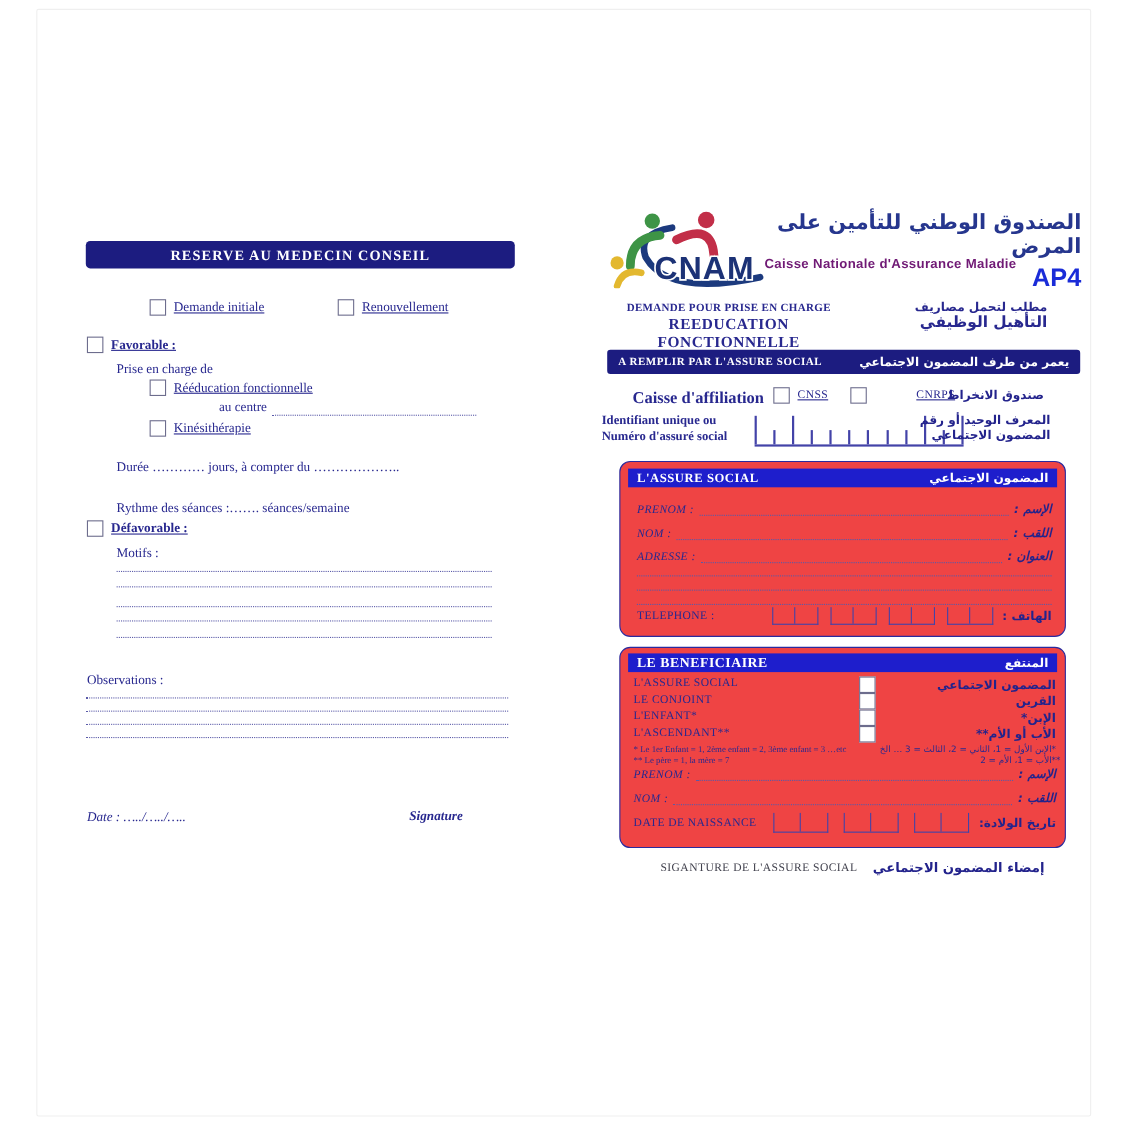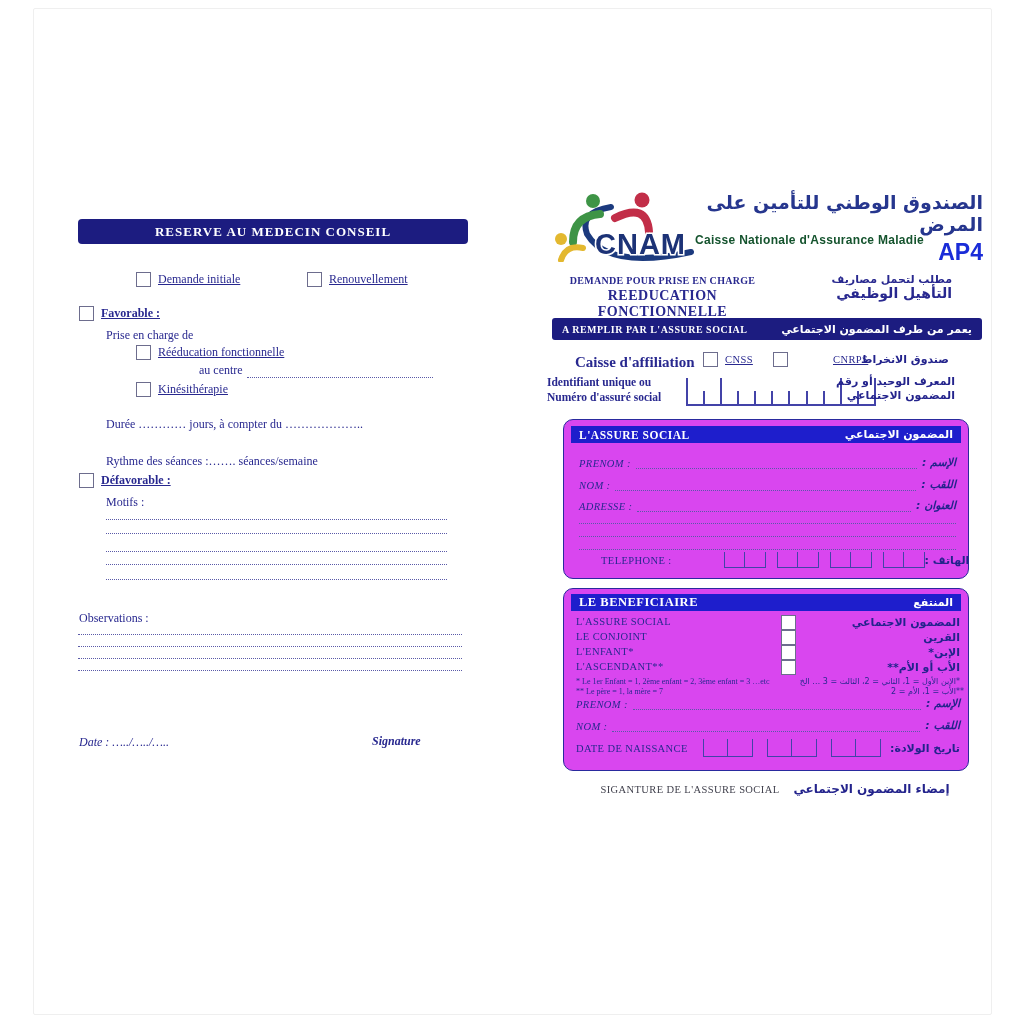--- a/index.html
+++ b/index.html
@@ -20,21 +20,21 @@
   .cbrow{display:flex;align-items:center;gap:7px;text-decoration:underline;}
   .dots{border-bottom:1.5px dotted #5a5aa8;height:11px;}
   .dotline{position:absolute;border-bottom:1.5px dotted #5a5aa8;height:1px;}
   .italic{font-style:italic;}
   
   .page-right{position:absolute;left:545px;top:185px;width:440px;height:625px;font-size:11px;}
   .r-bar{left:7px;top:133px;width:410px;height:22px;border-radius:3px;display:flex;
          justify-content:space-between;align-items:center;padding:0 10px;}
   .r-bar .fr{font-weight:bold;font-size:10px;letter-spacing:.5px;}
   .r-bar .ar{font-weight:bold;font-size:11px;}
-  .box{position:absolute;border:1.6px solid #2a2a9e;border-radius:10px;background:#d946ef;}
+  .box{position:absolute;border:1.6px solid #2a2a9e;border-radius:10px;background:#ef4444;}
   .boxbar{position:absolute;left:7px;right:7px;top:6px;height:17px;background:#1e1ecc;color:#fff;
           display:flex;justify-content:space-between;align-items:center;padding:0 8px;}
   .boxbar .fr{font-weight:bold;font-size:11.5px;letter-spacing:.5px;}
   .boxbar .ar{font-weight:bold;font-size:11px;}
   .fieldrow{position:absolute;display:flex;align-items:flex-end;gap:5px;font-style:italic;}
   .flabel{font-size:10.5px;letter-spacing:.4px;white-space:nowrap;}
   .arlabel{font-size:11px;font-weight:bold;color:#23238c;white-space:nowrap;}
   .comb{position:absolute;display:flex;justify-content:space-between;align-items:flex-end;
         border-bottom:2px solid #4343a8;}
   .comb i{display:block;width:2px;background:#4343a8;}
@@ -114,21 +114,21 @@
       <path d="M47,24 Q20,26 20,52" fill="none" stroke="#3e9446" stroke-width="8" stroke-linecap="round"></path>
       <circle cx="40" cy="11" r="7" fill="#3e9446"></circle>
       <path d="M62,28 Q94,12 96,42" fill="none" stroke="#c22e48" stroke-width="8" stroke-linecap="round"></path>
       <circle cx="89" cy="10" r="7.5" fill="#c22e48"></circle>
       <path d="M8,70 Q13,54 30,58" fill="none" stroke="#e3b82f" stroke-width="6" stroke-linecap="round"></path>
       <circle cx="8" cy="49" r="6" fill="#e3b82f"></circle>
       <text x="42" y="64" font-family="Liberation Sans, sans-serif" font-weight="bold" font-size="29" fill="#1c3276" stroke="#ffffff" stroke-width="3" paint-order="stroke" letter-spacing="1">CNAM</text>
     </svg>
 
     <div class="abs ar bold" style="left:150px;top:6px;width:288px;text-align:right;font-size:19px;color:#26368e;">الصندوق الوطني للتأمين على المرض</div>
-    <div class="abs bold sans" style="left:150px;top:48px;width:288px;font-size:12px;color:#14532d;letter-spacing:.3px;">Caisse Nationale d'Assurance Maladie</div>
+    <div class="abs bold sans" style="left:150px;top:48px;width:288px;font-size:12px;color:#701a75;letter-spacing:.3px;">Caisse Nationale d'Assurance Maladie</div>
     <div class="abs bold sans" style="right:2px;top:54px;font-size:23px;color:#1a2cd8;">AP4</div>
 
     <div class="abs bold" style="left:0;top:90px;width:235px;text-align:center;font-size:10px;letter-spacing:.3px;">DEMANDE POUR PRISE EN CHARGE</div>
     <div class="abs bold" style="left:0;top:103px;width:235px;text-align:center;font-size:14px;letter-spacing:.5px;">REEDUCATION FONCTIONNELLE</div>
     <div class="abs ar bold" style="right:33px;top:88px;font-size:11px;">مطلب لتحمل مصاريف</div>
     <div class="abs ar bold" style="right:33px;top:100px;font-size:14px;">التأهيل الوظيفي</div>
 
     <div class="abs navybar r-bar">
       <span class="fr">A REMPLIR PAR L'ASSURE SOCIAL</span>
       <span class="ar">يعمر من طرف المضمون الاجتماعي</span>
@@ -187,21 +187,21 @@
       <div class="fieldrow" style="left:15px;right:12px;top:79px;">
         <span class="flabel">ADRESSE :</span>
         <span class="dots" style="flex:1;"></span>
         <span class="ar arlabel">العنوان :</span>
       </div>
       <div class="dotline" style="left:15px;top:102px;width:377px;"></div>
       <div class="dotline" style="left:15px;top:115px;width:377px;"></div>
       <div class="dotline" style="left:15px;top:128px;width:377px;"></div>
 
       <div class="abs" style="left:15px;right:12px;top:132px;display:flex;align-items:center;">
-        <span class="flabel" style="margin-left:22px;">TELEPHONE :</span>
+        <span class="flabel" style="">TELEPHONE :</span>
         <span style="display:flex;gap:11px;margin-left:52px;">
           <span class="combo2" style="width:40px;height:15px;">
               <span></span>
               <span></span>
             </span>
           <span class="combo2" style="width:40px;height:15px;">
               <span></span>
               <span></span>
             </span>
           <span class="combo2" style="width:40px;height:15px;">

